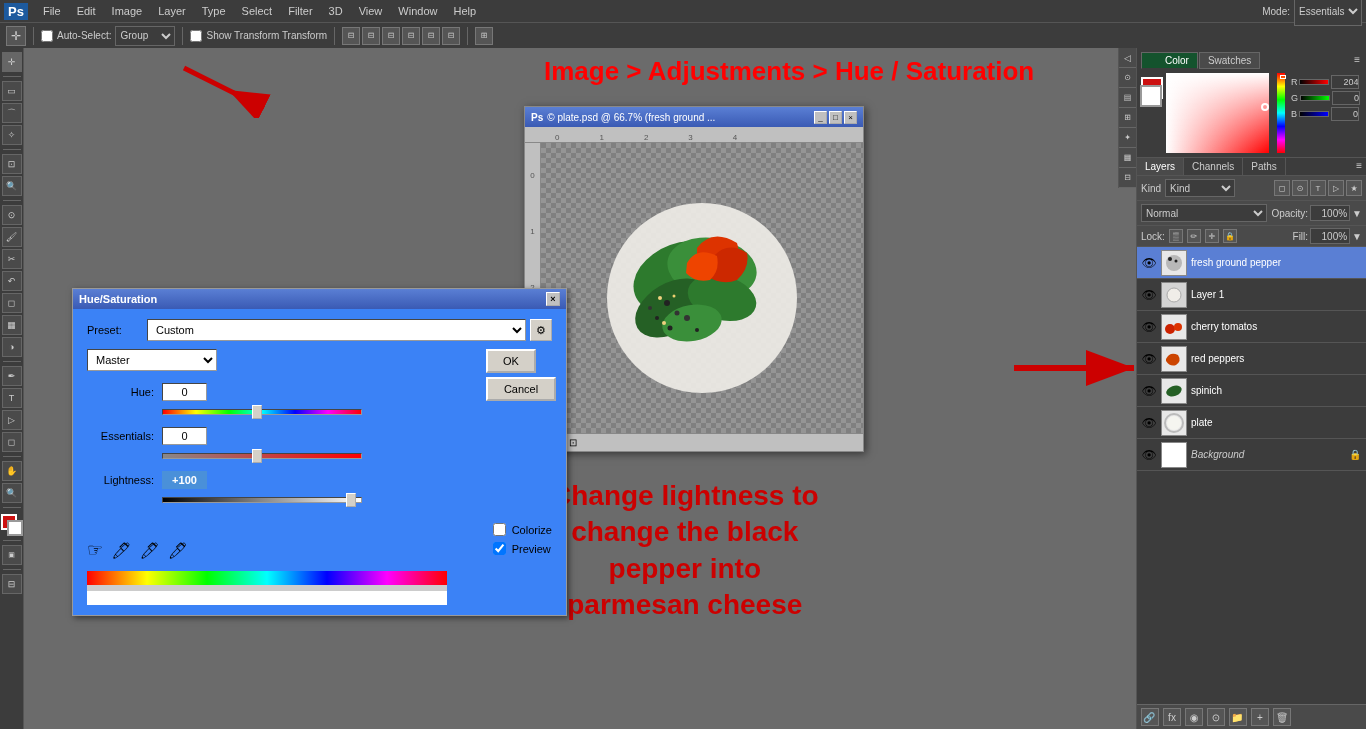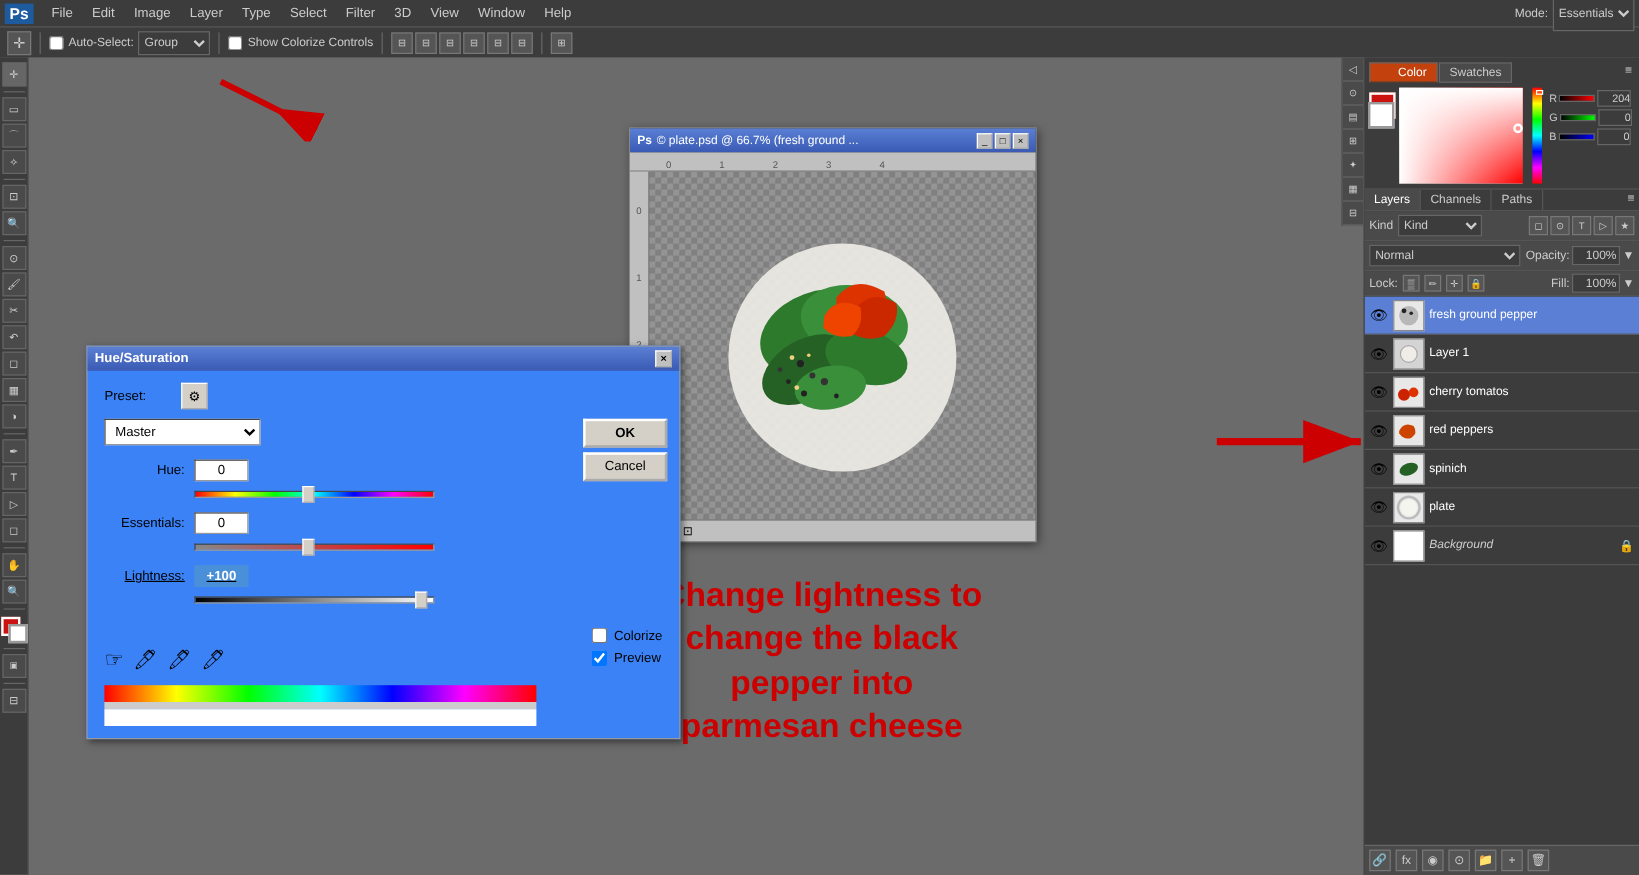--- a/index.html
+++ b/index.html
@@ -62,41 +62,41 @@
     .color-bars { margin-top: 10px; }
     .color-bar-row { height: 14px; width: 360px; }
     .color-bar-full { background: linear-gradient(to right, red, yellow, lime, cyan, blue, magenta, red); }
 
     
     .eyedroppers-row { display: flex; align-items: center; margin-top: 6px; gap: 8px; }
     .hand-tool { font-size: 18px; cursor: pointer; }
 
     
     .dialog-buttons { position: absolute; right: 10px; top: 40px; display: flex; flex-direction: column; gap: 4px; }
-    .dialog-ok { width: 70px; height: 24px; background: #d4d0c8; border: 2px outset #fff; cursor: pointer; font-size: 11px; font-weight: bold; }
+    .dialog-ok { width: 50px; height: 24px; background: #d4d0c8; border: 2px outset #fff; cursor: pointer; font-size: 11px; font-weight: normal; }
     .dialog-cancel { width: 70px; height: 24px; background: #d4d0c8; border: 2px outset #fff; cursor: pointer; font-size: 11px; }
 
     
     .image-window { position: absolute; top: 58px; left: 500px; width: 340px; background: #3c3c3c; border: 1px solid #888; box-shadow: 2px 2px 8px rgba(0,0,0,0.5); z-index: 50; }
     .image-titlebar { background: linear-gradient(to bottom, #5a7fd4, #3a5ab4); color: #fff; padding: 2px 6px; display: flex; justify-content: space-between; align-items: center; font-size: 10px; height: 20px; }
     .image-title-btns { display: flex; gap: 2px; }
     .win-btn { width: 13px; height: 13px; background: #c0c0c0; border: 1px outset #fff; cursor: pointer; display: flex; align-items: center; justify-content: center; font-size: 8px; color: #000; }
     .image-ruler-h { background: #c0c0c0; height: 16px; display: flex; align-items: flex-end; font-size: 8px; color: #555; padding-left: 20px; border-bottom: 1px solid #888; }
     .image-content-row { display: flex; }
     .image-ruler-v { background: #c0c0c0; width: 16px; font-size: 8px; color: #555; display: flex; flex-direction: column; justify-content: space-around; align-items: center; padding: 4px 0; border-right: 1px solid #888; }
     .image-canvas { background: #808080; flex: 1; height: 290px; display: flex; align-items: center; justify-content: center; position: relative; overflow: hidden; }
     .checker-bg { position: absolute; top: 0; left: 0; right: 0; bottom: 0; background-image: linear-gradient(45deg, #aaa 25%, transparent 25%), linear-gradient(-45deg, #aaa 25%, transparent 25%), linear-gradient(45deg, transparent 75%, #aaa 75%), linear-gradient(-45deg, transparent 75%, #aaa 75%); background-size: 10px 10px; background-position: 0 0, 0 5px, 5px -5px, -5px 0px; opacity: 0.5; }
     .food-image { width: 240px; height: 240px; position: relative; z-index: 1; }
     .image-footer { background: #c0c0c0; height: 18px; display: flex; align-items: center; padding: 0 6px; font-size: 10px; color: #000; gap: 4px; border-top: 1px solid #888; }
 
     
     .color-panel { padding: 4px; border-bottom: 1px solid #555; }
     .panel-tab-row { display: flex; gap: 1px; margin-bottom: 4px; }
     .panel-tab { padding: 2px 8px; font-size: 10px; background: #4a4a4a; color: #ccc; cursor: pointer; border: 1px solid #666; }
-    .panel-tab.active { background: #c2410c; color: #fff; border-bottom-color: #3c3c3c; padding-left: 23px; }
+    .panel-tab.active { background: #14532d; color: #fff; border-bottom-color: #3c3c3c; padding-left: 23px; }
     .color-gradient { width: 150px; height: 80px; background: linear-gradient(to bottom, #fff, transparent), linear-gradient(to right, #fff, red); position: relative; cursor: crosshair; }
     .color-gradient-circle { width: 8px; height: 8px; border: 2px solid #fff; border-radius: 50%; position: absolute; right: 0; top: 30px; }
     .color-spectrum { width: 12px; height: 80px; background: linear-gradient(to bottom, red, yellow, lime, cyan, blue, magenta, red); position: relative; cursor: pointer; margin-left: 4px; }
     .color-main { display: flex; align-items: flex-start; gap: 4px; }
     .color-fg-bg { position: relative; width: 30px; height: 30px; margin-top: 4px; }
     .color-fg { width: 22px; height: 22px; background: #cc1111; border: 2px solid #fff; position: absolute; top: 0; left: 0; }
     .color-bg { width: 22px; height: 22px; background: #fff; border: 2px solid #999; position: absolute; bottom: 0; right: 0; }
 
     
     .layers-panel { flex: 1; display: flex; flex-direction: column; overflow: hidden; }
@@ -161,21 +161,21 @@
 </div>
 
 <div class="toolbar">
   <div style="width:20px;height:20px;background:#555;border:1px solid #777;display:flex;align-items:center;justify-content:center;color:#ccc;font-size:12px;cursor:pointer;">✛</div>
   <div class="toolbar-sep"></div>
   <input type="checkbox" style="width: 12px; height: 12px;">
   <span class="toolbar-label">Auto-Select:</span>
   <select style="background:#3c3c3c;color:#ccc;border:1px solid #666;font-size:10px;height:20px;width:60px;"><option>Group</option></select>
   <div class="toolbar-sep"></div>
   <input type="checkbox" style="width: 12px; height: 12px;">
-  <span class="toolbar-label">Show Colorize Controls</span>
+  <span class="toolbar-label">Show Transform Transform</span>
   <div class="toolbar-sep"></div>
   <div style="display:flex;gap:2px;">
     <div style="width:18px;height:18px;background:#555;border:1px solid #777;cursor:pointer;display:flex;align-items:center;justify-content:center;font-size:8px;color:#ccc;">⊟</div>
     <div style="width:18px;height:18px;background:#555;border:1px solid #777;cursor:pointer;display:flex;align-items:center;justify-content:center;font-size:8px;color:#ccc;">⊟</div>
     <div style="width:18px;height:18px;background:#555;border:1px solid #777;cursor:pointer;display:flex;align-items:center;justify-content:center;font-size:8px;color:#ccc;">⊟</div>
     <div style="width:18px;height:18px;background:#555;border:1px solid #777;cursor:pointer;display:flex;align-items:center;justify-content:center;font-size:8px;color:#ccc;">⊟</div>
     <div style="width:18px;height:18px;background:#555;border:1px solid #777;cursor:pointer;display:flex;align-items:center;justify-content:center;font-size:8px;color:#ccc;">⊟</div>
     <div style="width:18px;height:18px;background:#555;border:1px solid #777;cursor:pointer;display:flex;align-items:center;justify-content:center;font-size:8px;color:#ccc;">⊟</div>
   </div>
   <div class="toolbar-sep"></div>
@@ -216,20 +216,21 @@
       <div style="width:16px;height:16px;background:#fff;border:2px solid #999;position:absolute;bottom:0;right:0;"></div>
     </div>
     <div class="tool-sep"></div>
     <div class="tool-btn" style="font-size:7px;">▣</div>
     <div class="tool-sep"></div>
     <div class="tool-btn">⊟</div>
   </div>
 
   <div class="canvas-area">
 
+    <div class="annot-title">Image &gt; Adjustments &gt; Hue / Saturation</div>
 
     <svg class="arrow-svg" style="top:10px;left:140px;width:120px;height:60px;" viewBox="0 0 120 60">
       <defs>
           <marker id="ah" markerWidth="8" markerHeight="8" refX="0" refY="3" orient="auto">
             <path d="M0,0 L0,6 L8,3 z" fill="#cc0000"></path>
           </marker>
         </defs>
       <path d="M100,50 Q60,30 20,10" stroke="#cc0000" stroke-width="5" fill="none" marker-start="url(#ah)"></path>
     </svg>
 
@@ -325,20 +326,23 @@
       </div>
       <div class="dialog-body" style="position:relative;padding:10px 14px;">
 
         <div class="dialog-buttons">
           <button class="dialog-ok">OK</button>
           <button class="dialog-cancel">Cancel</button>
         </div>
 
         <div class="dialog-row">
           <span class="dialog-label">Preset:</span>
+          <select class="preset-select">
+            <option>Custom</option>
+          </select>
           <div class="preset-gear">⚙</div>
         </div>
 
         <div class="dialog-row channel-select-row" style="margin-bottom:12px;">
           <select class="channel-select">
             <option>Master</option>
           </select>
         </div>
 
         <div class="slider-section">
@@ -356,21 +360,21 @@
           <div class="slider-row">
             <span class="slider-label">Essentials:</span>
             <input class="slider-input normal" type="text" value="0" style="">
           </div>
           <div class="slider-track-container">
             <div class="slider-track slider-sat"></div>
             <div class="slider-thumb" style="left:45%;"></div>
           </div>
         </div>
 
-        <div class="slider-section" style="margin-top:6px;text-decoration:underline;">
+        <div class="slider-section" style="margin-top:6px;">
           <div class="slider-row">
             <span class="slider-label">Lightness:</span>
             <input class="slider-input" type="text" value="+100" style="">
           </div>
           <div class="slider-track-container">
             <div class="slider-track slider-light"></div>
             <div class="slider-thumb" style="left:92%;"></div>
           </div>
         </div>
 

